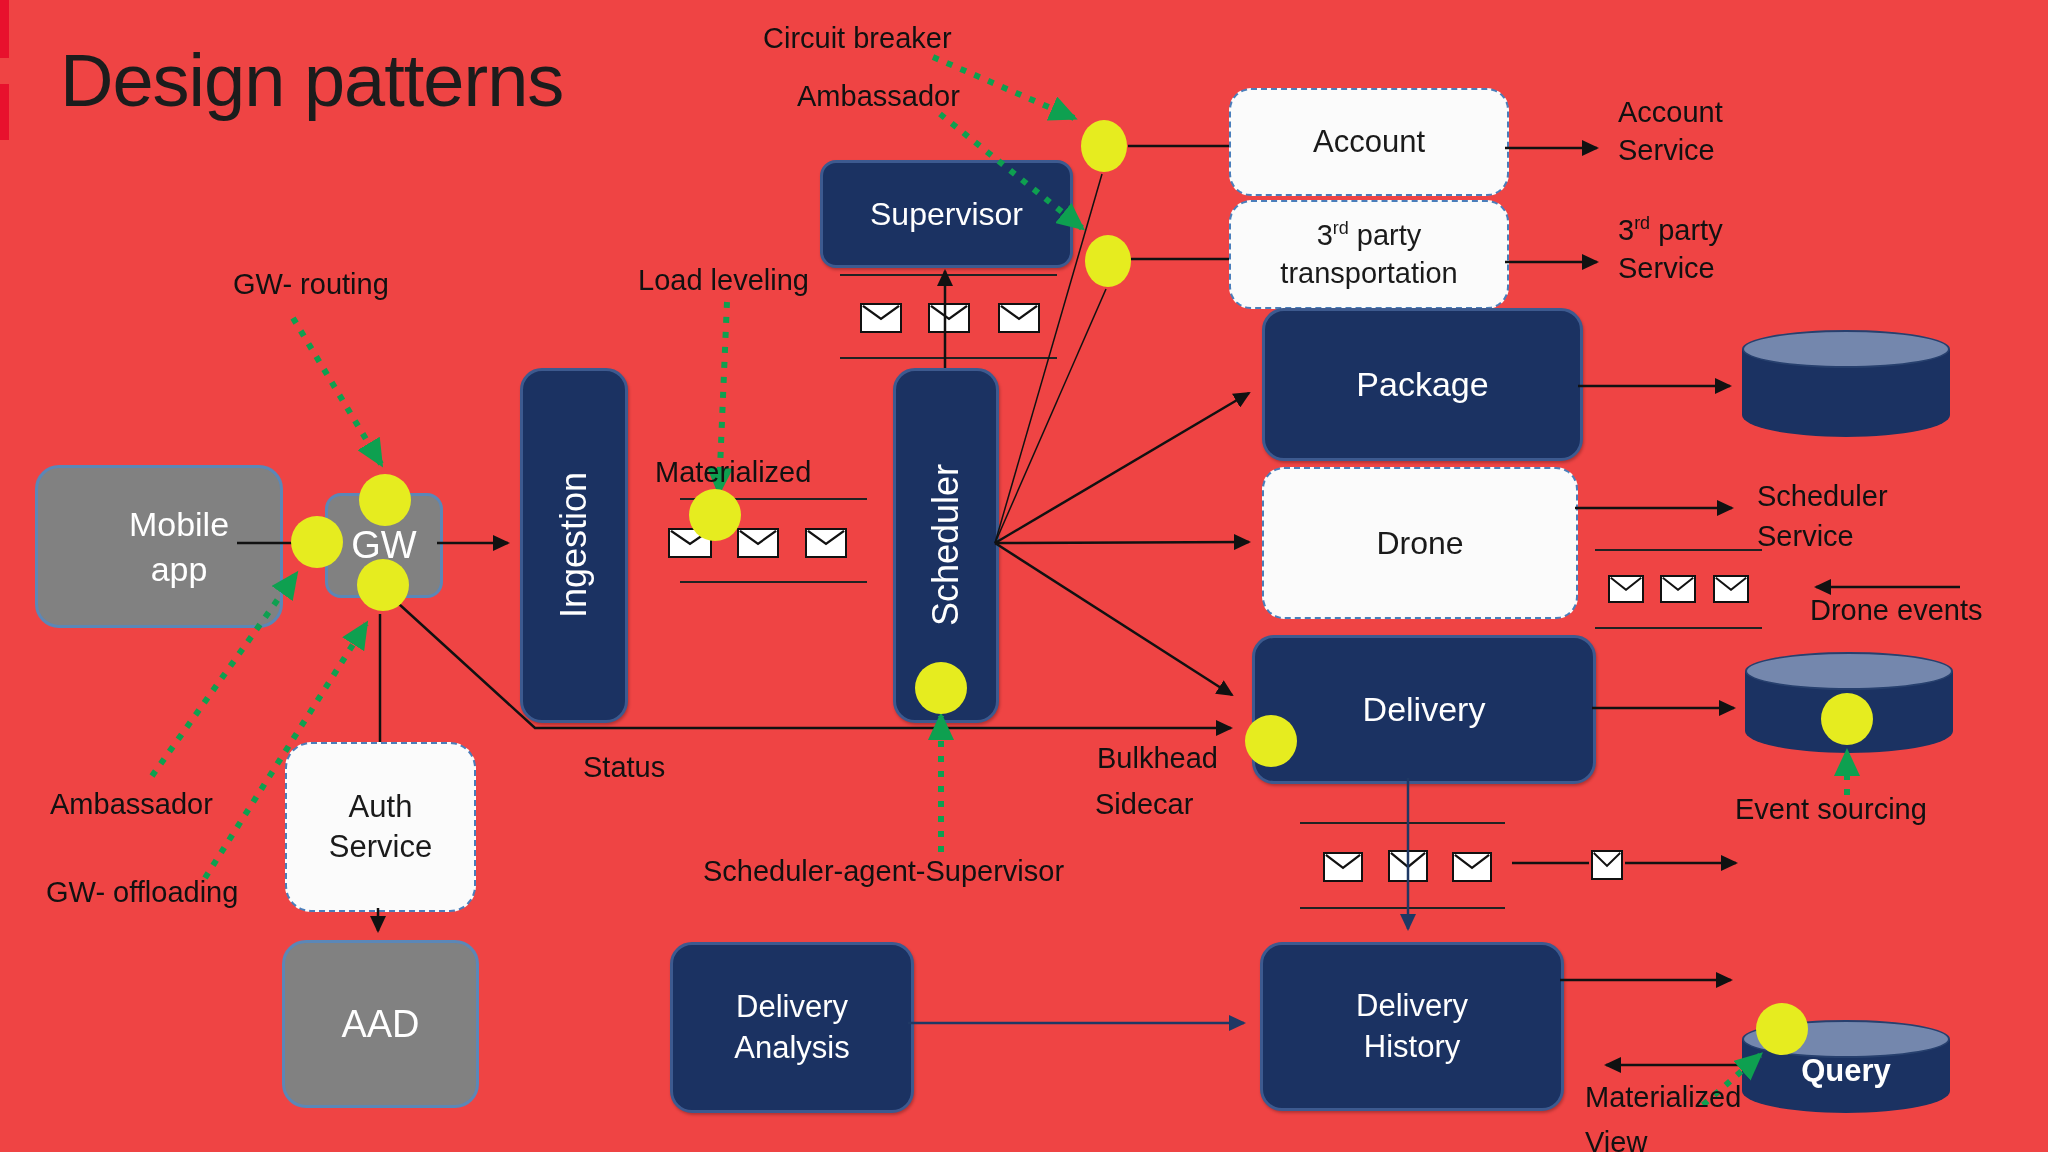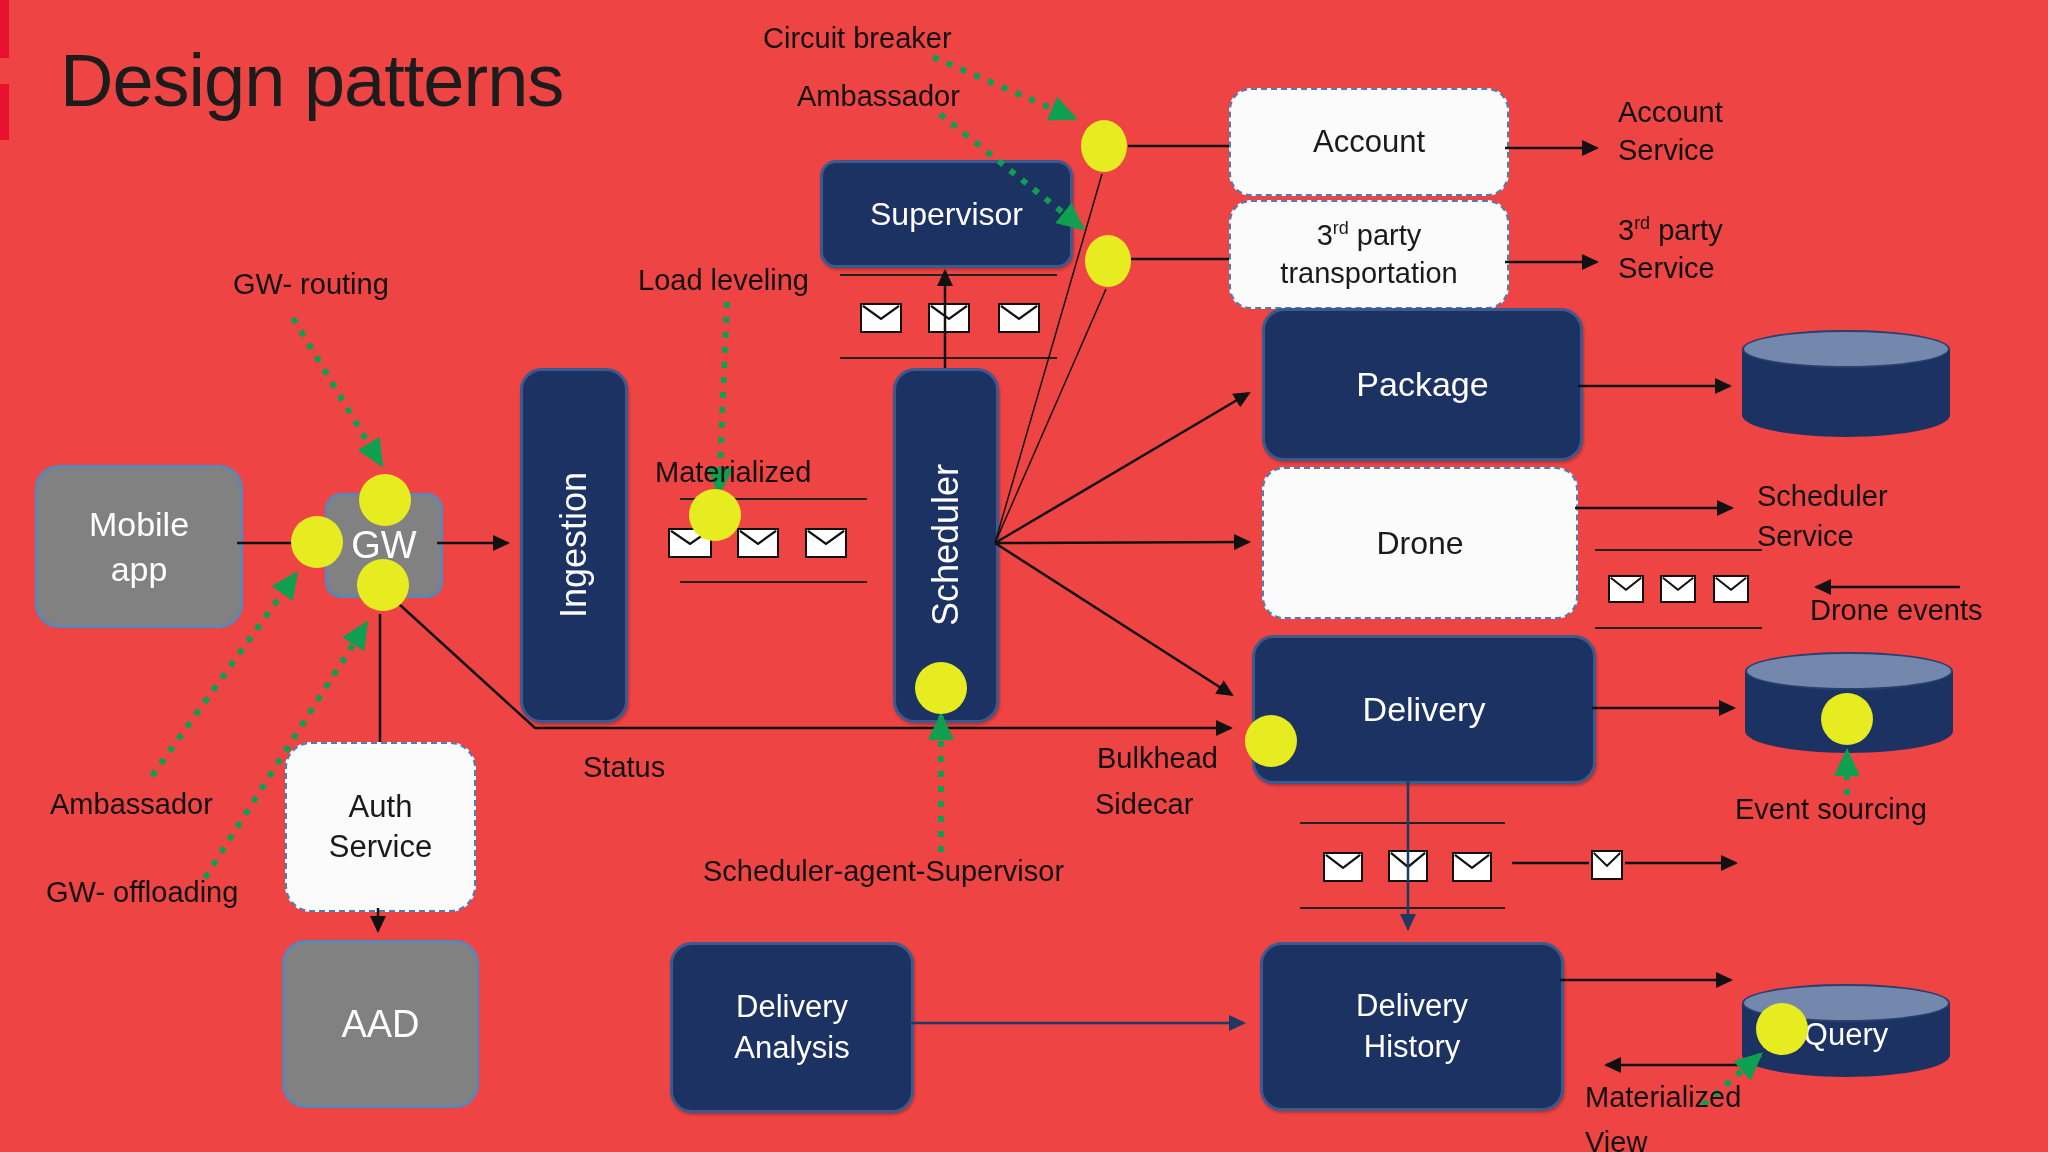--- a/index.html
+++ b/index.html
@@ -116,21 +116,21 @@
       <line x1="933" y1="57" x2="1074" y2="118" marker-end="url(#mG)"></line>
       <line x1="940" y1="114" x2="1082" y2="228" marker-end="url(#mG)"></line>
       <line x1="152" y1="776" x2="296" y2="574" marker-end="url(#mG)"></line>
       <line x1="205" y1="878" x2="366" y2="624" marker-end="url(#mG)"></line>
       <line x1="941" y1="852" x2="941" y2="716" marker-end="url(#mG)"></line>
       <line x1="1847" y1="795" x2="1847" y2="752" marker-end="url(#mG)"></line>
       <line x1="1703" y1="1105" x2="1760" y2="1055" marker-end="url(#mG)"></line>
     </g>
   </svg>
 
-  <div class="gray-box" style="left:35px;top:465px;width:202px;height:157px;font-size:34px;">
+  <div class="gray-box" style="left:35px;top:465px;width:202px;height:157px;font-size:34px;padding-left:40px;">
     <span class="two-line">
         <span>Mobile</span>
         <span>app</span>
       </span>
   </div>
 
   <div class="gray-box" style="left:325px;top:493px;width:112px;height:99px;font-size:38px;border-radius:16px;">
     <span>GW</span>
   </div>
 
@@ -195,21 +195,21 @@
   </div>
 
   <div class="cyl" style="left:1742px;top:330px;width:208px;height:107px;">
     <div class="top"></div>
       <div class="body"></div>
   </div>
   <div class="cyl" style="left:1745px;top:652px;width:208px;height:101px;">
     <div class="top"></div>
       <div class="body"></div>
   </div>
-  <div class="cyl" style="left:1742px;top:984px;width:208px;height:93px;">
+  <div class="cyl" style="left:1742px;top:1020px;width:208px;height:93px;font-weight:bold;">
     <div class="top"></div>
       <div class="body"></div>
     <div class="lbl">Query</div>
   </div>
 
   <div class="env" style="left:860px;top:303px;width:42px;height:30px;">
       <svg viewBox="0 0 40 18" preserveAspectRatio="none">
         <path d="M1,1 L20,16 L39,1" fill="none" stroke="#111" stroke-width="2.5"></path>
       </svg>
     </div>

